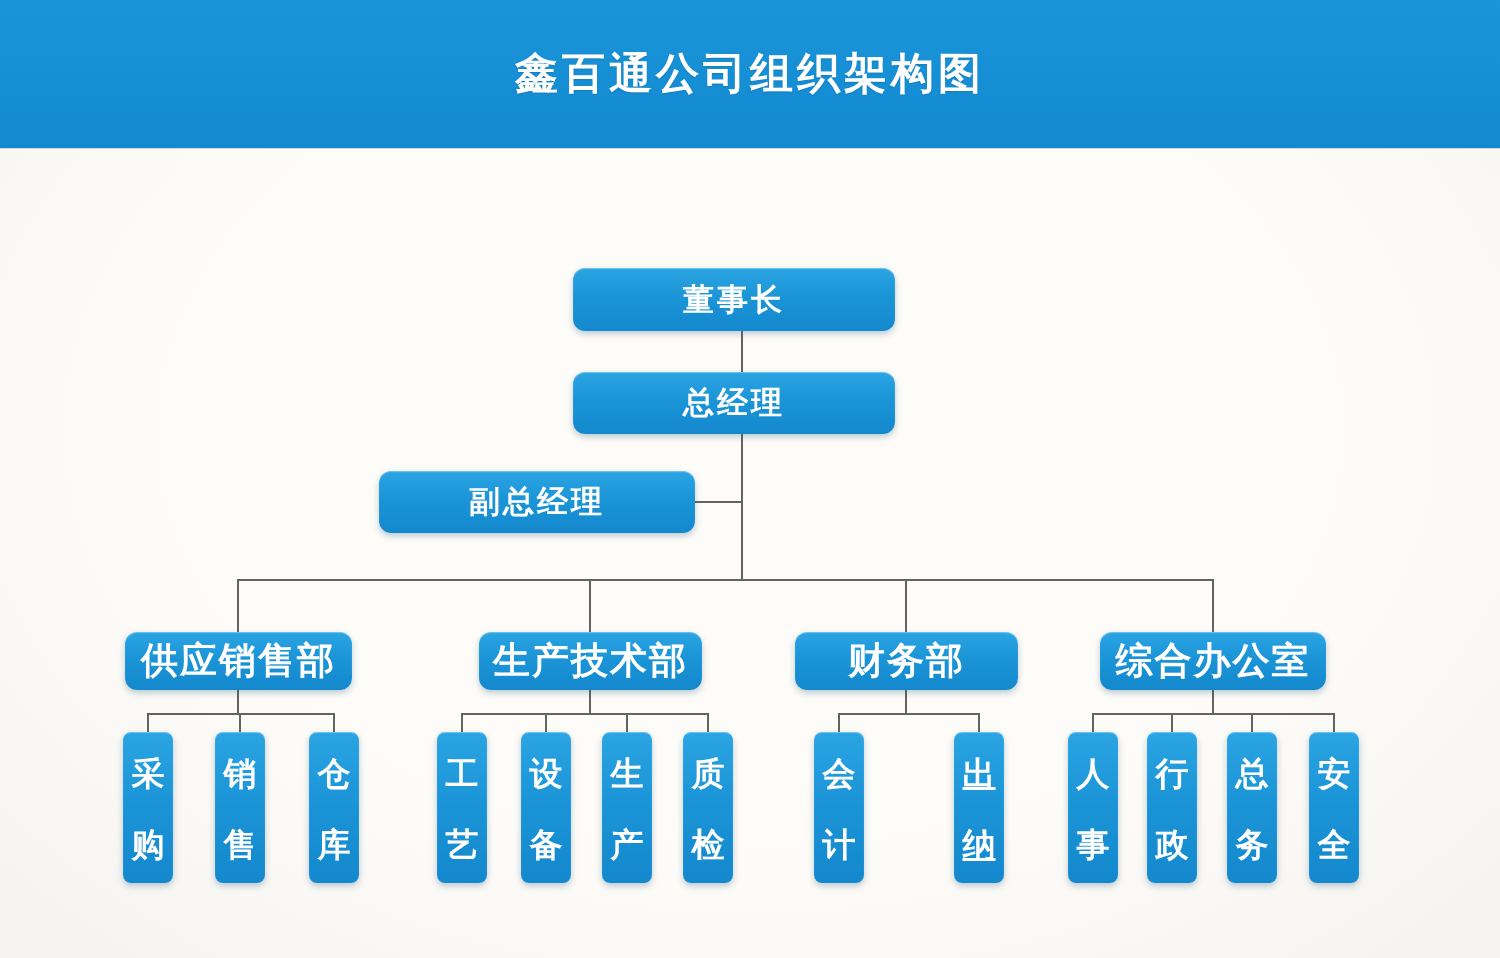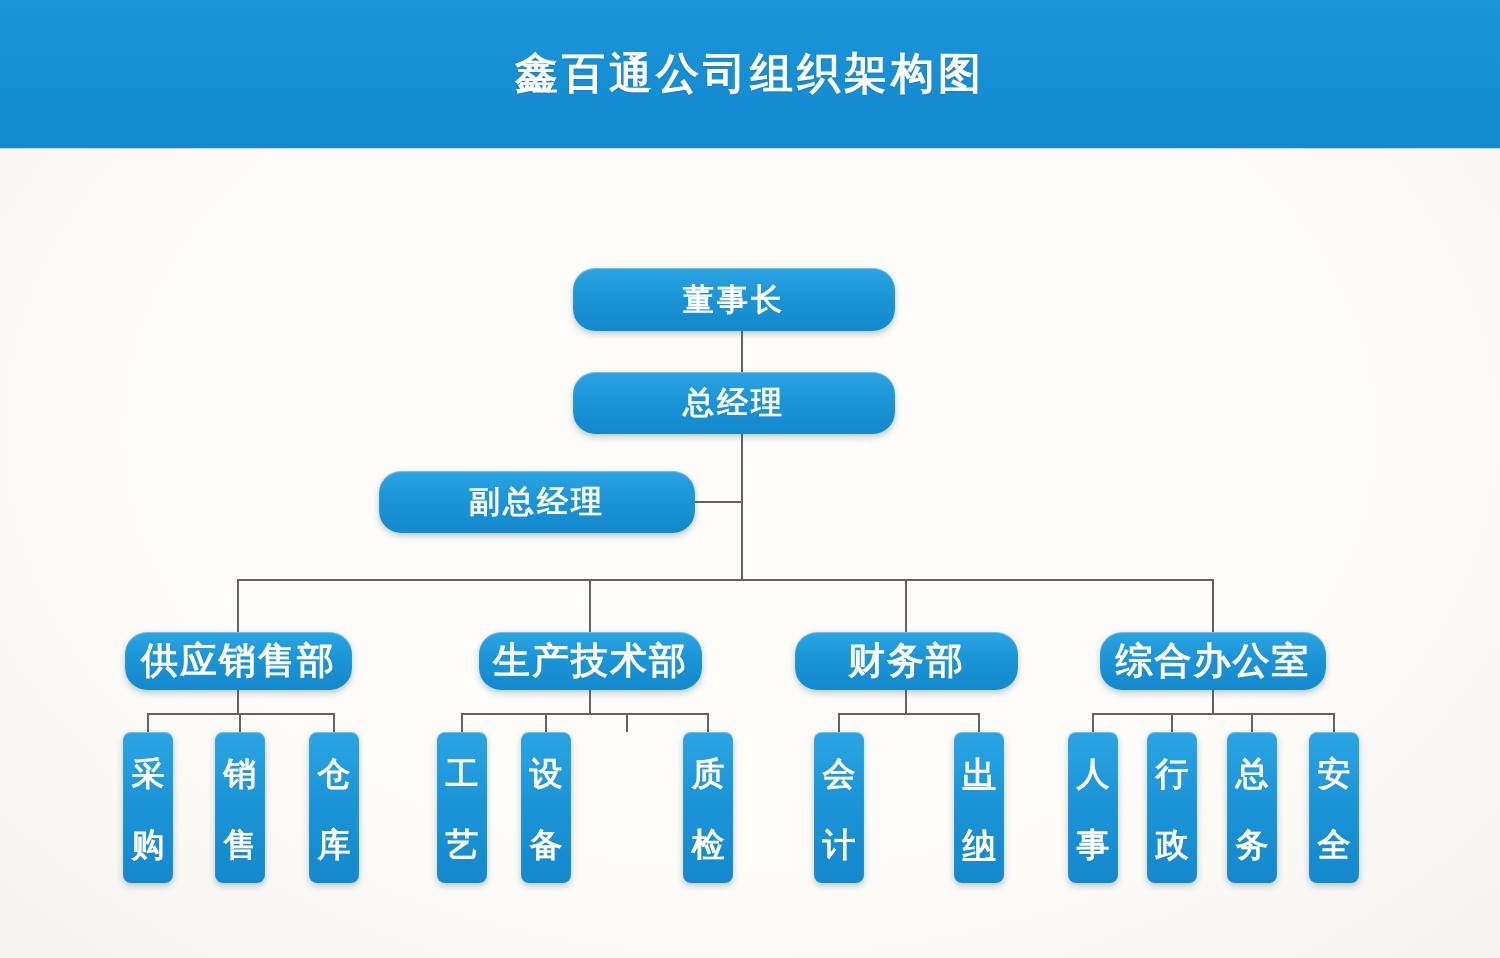--- a/index.html
+++ b/index.html
@@ -38,21 +38,21 @@
   .line {
     position: absolute;
     background: #636363;
     z-index: 1;
   }
   
   .node {
     position: absolute;
     z-index: 2;
     background: linear-gradient(180deg, #2ba4e3 0%, #1b95d7 45%, #1488cd 100%);
-    border-radius: 22px;
+    border-radius: 12px;
     box-shadow: 0 3px 6px rgba(40,90,130,0.30), inset 0 1px 1px rgba(255,255,255,0.35);
     color: #ffffff;
     display: flex;
     align-items: center;
     justify-content: center;
     font-weight: 800;
   }
   .node.lvl { font-size: 31px; letter-spacing: 3px; }
   .node.dept { font-size: 37px; letter-spacing: 2px; }
   .node.leaf {
@@ -123,20 +123,21 @@
   <div class="node dept" style="left:795px; top:632px; width:223px; height:58px;">财务部</div>
 
   <div class="node dept" style="left:1100px; top:632px; width:226px; height:58px;">综合办公室</div>
 
   <div class="node leaf" style="left:123px;">采购</div>
   <div class="node leaf" style="left:215px;">销售</div>
   <div class="node leaf" style="left:309px;">仓库</div>
 
   <div class="node leaf" style="left:437px;">工艺</div>
   <div class="node leaf" style="left:521px;">设备</div>
+  <div class="node leaf" style="left:602px;">生产</div>
   <div class="node leaf" style="left:683px;">质检</div>
 
   <div class="node leaf" style="left:814px;">会计</div>
   <div class="node leaf" style="left:954px;text-decoration:underline;">出纳</div>
 
   <div class="node leaf" style="left:1068px;">人事</div>
   <div class="node leaf" style="left:1147px;">行政</div>
   <div class="node leaf" style="left:1227px;">总务</div>
   <div class="node leaf" style="left:1309px;">安全</div>
 

